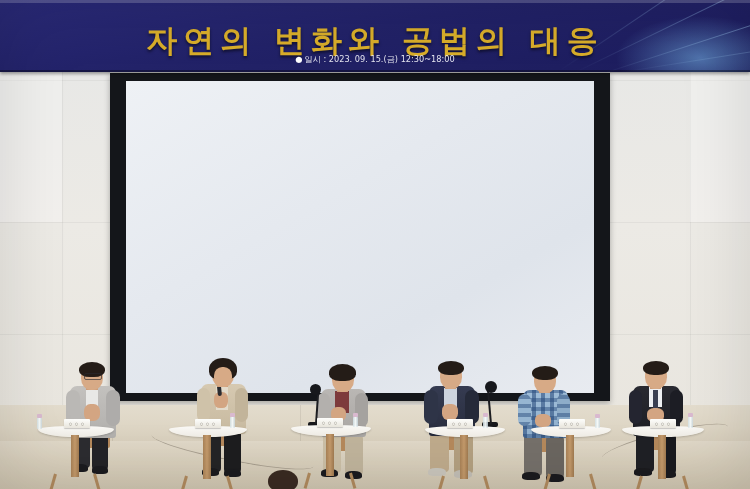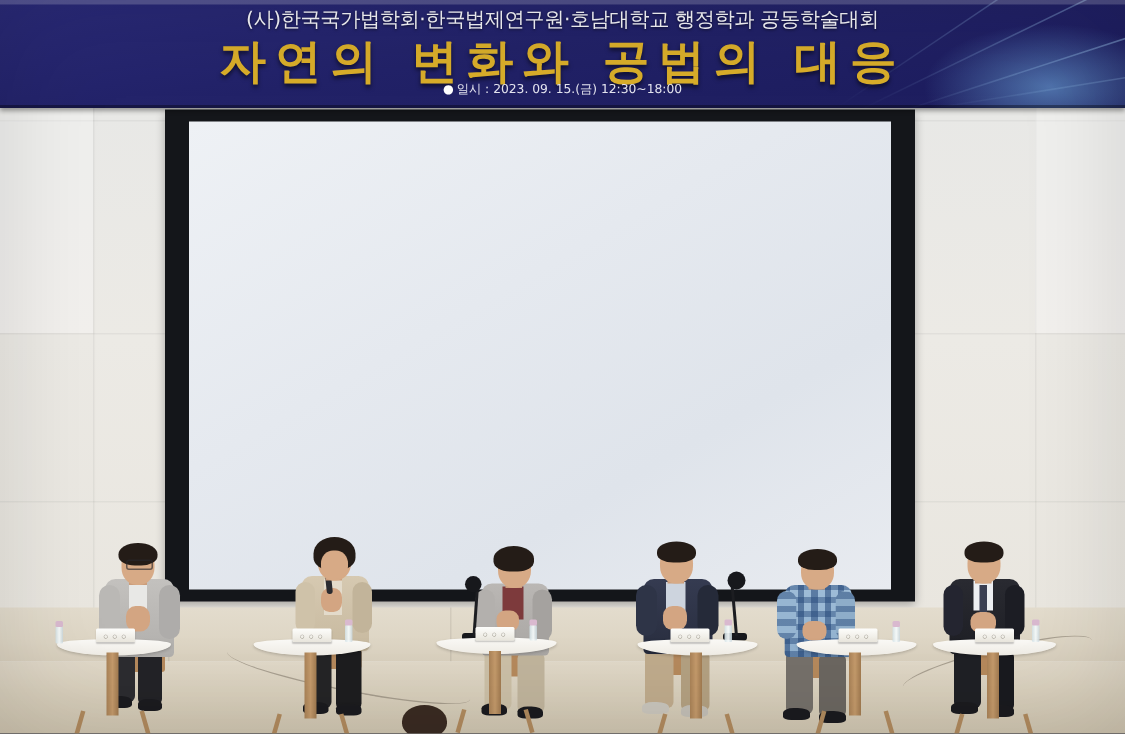--- a/index.html
+++ b/index.html
@@ -313,21 +313,20 @@
 
   <div class="audience-head" style="left:268px;top:470px;width:30px;height:22px;"></div>
 
   <div class="banner">
     <div class="beam" style="left:560px;top:70px;width:260px;transform:rotate(-34deg);"></div>
     <div class="beam" style="left:575px;top:72px;width:240px;transform:rotate(-26deg);"></div>
     <div class="beam" style="left:600px;top:74px;width:200px;transform:rotate(-18deg);"></div>
     <div class="beam" style="left:620px;top:72px;width:180px;transform:rotate(-9deg);opacity:.6;"></div>
     <div class="banner-top"></div>
 
-    <div class="bn-sub">(사)한국국가법학회·한국법제연구원·호남대학교 행정학과 공동학술대회</div>
     <div class="bn-title">자연의 변화와 공법의 대응</div>
 
     <div class="bn-info">
       <span>
         <span class="bn-bullet">●</span><span>일시 : 2023. 09. 15.(금) 12:30~18:00</span>
       </span>
     </div>
 
     <div class="banner-bottom"></div>
   </div>

